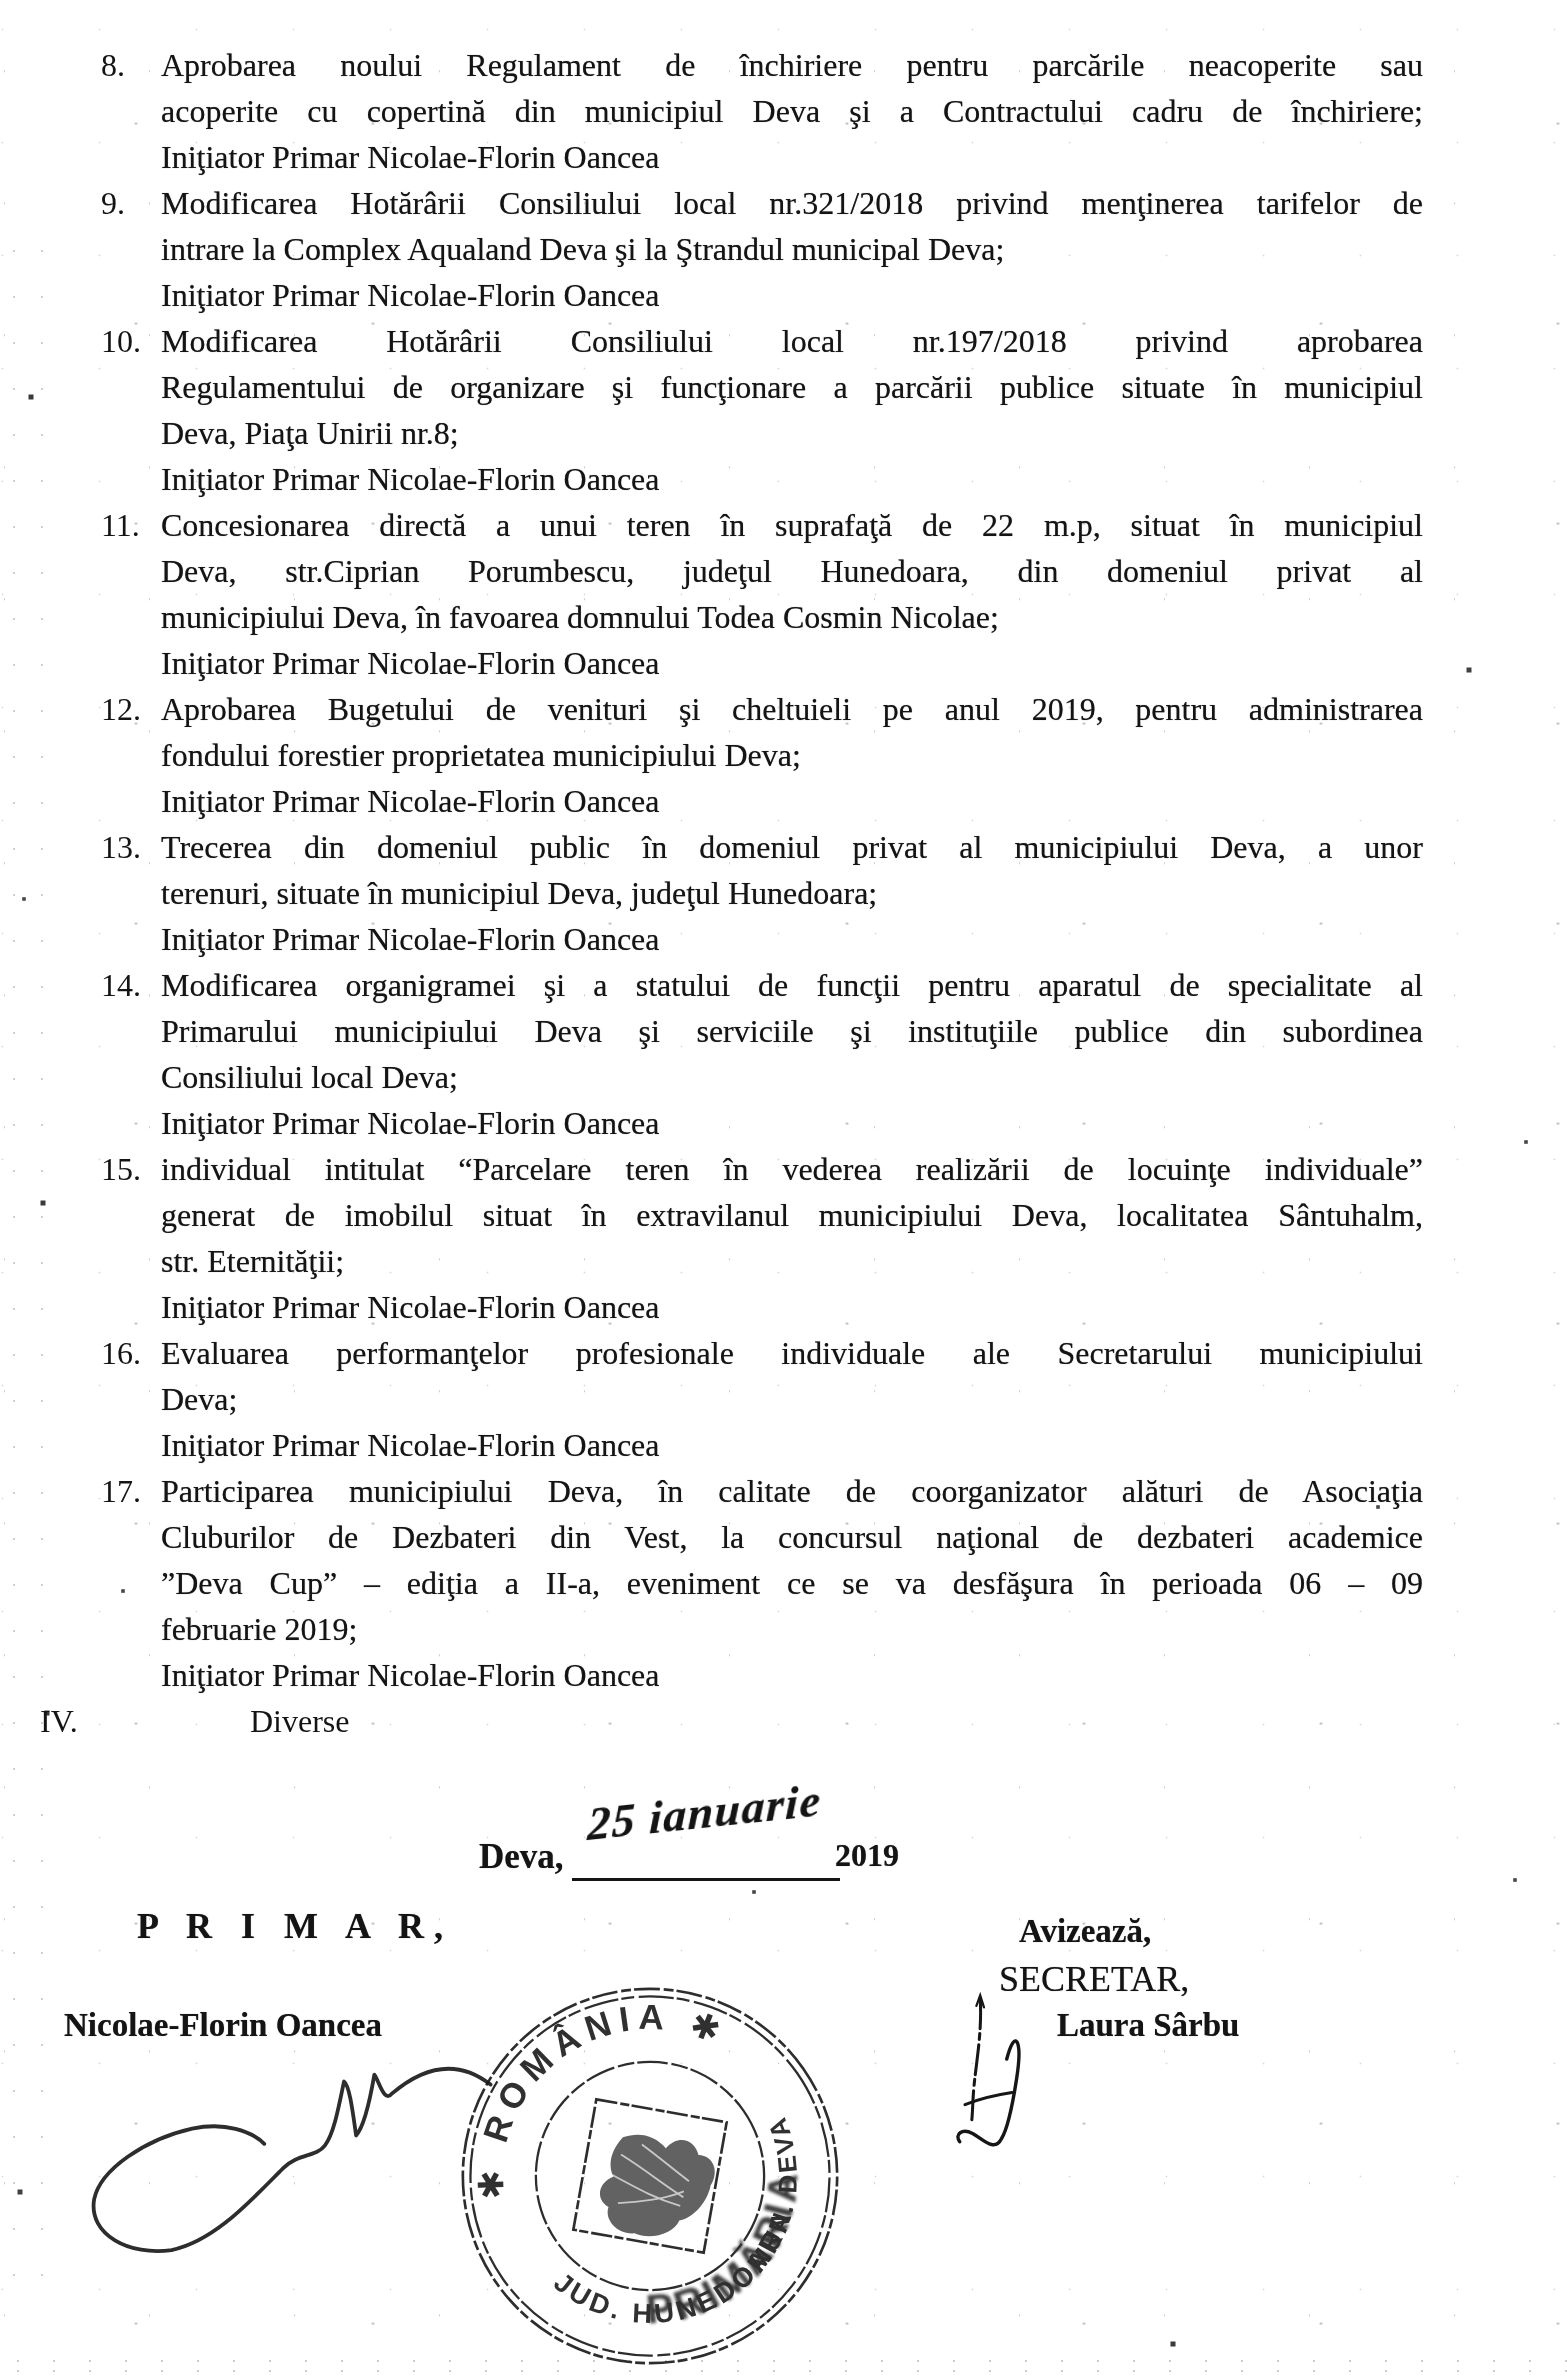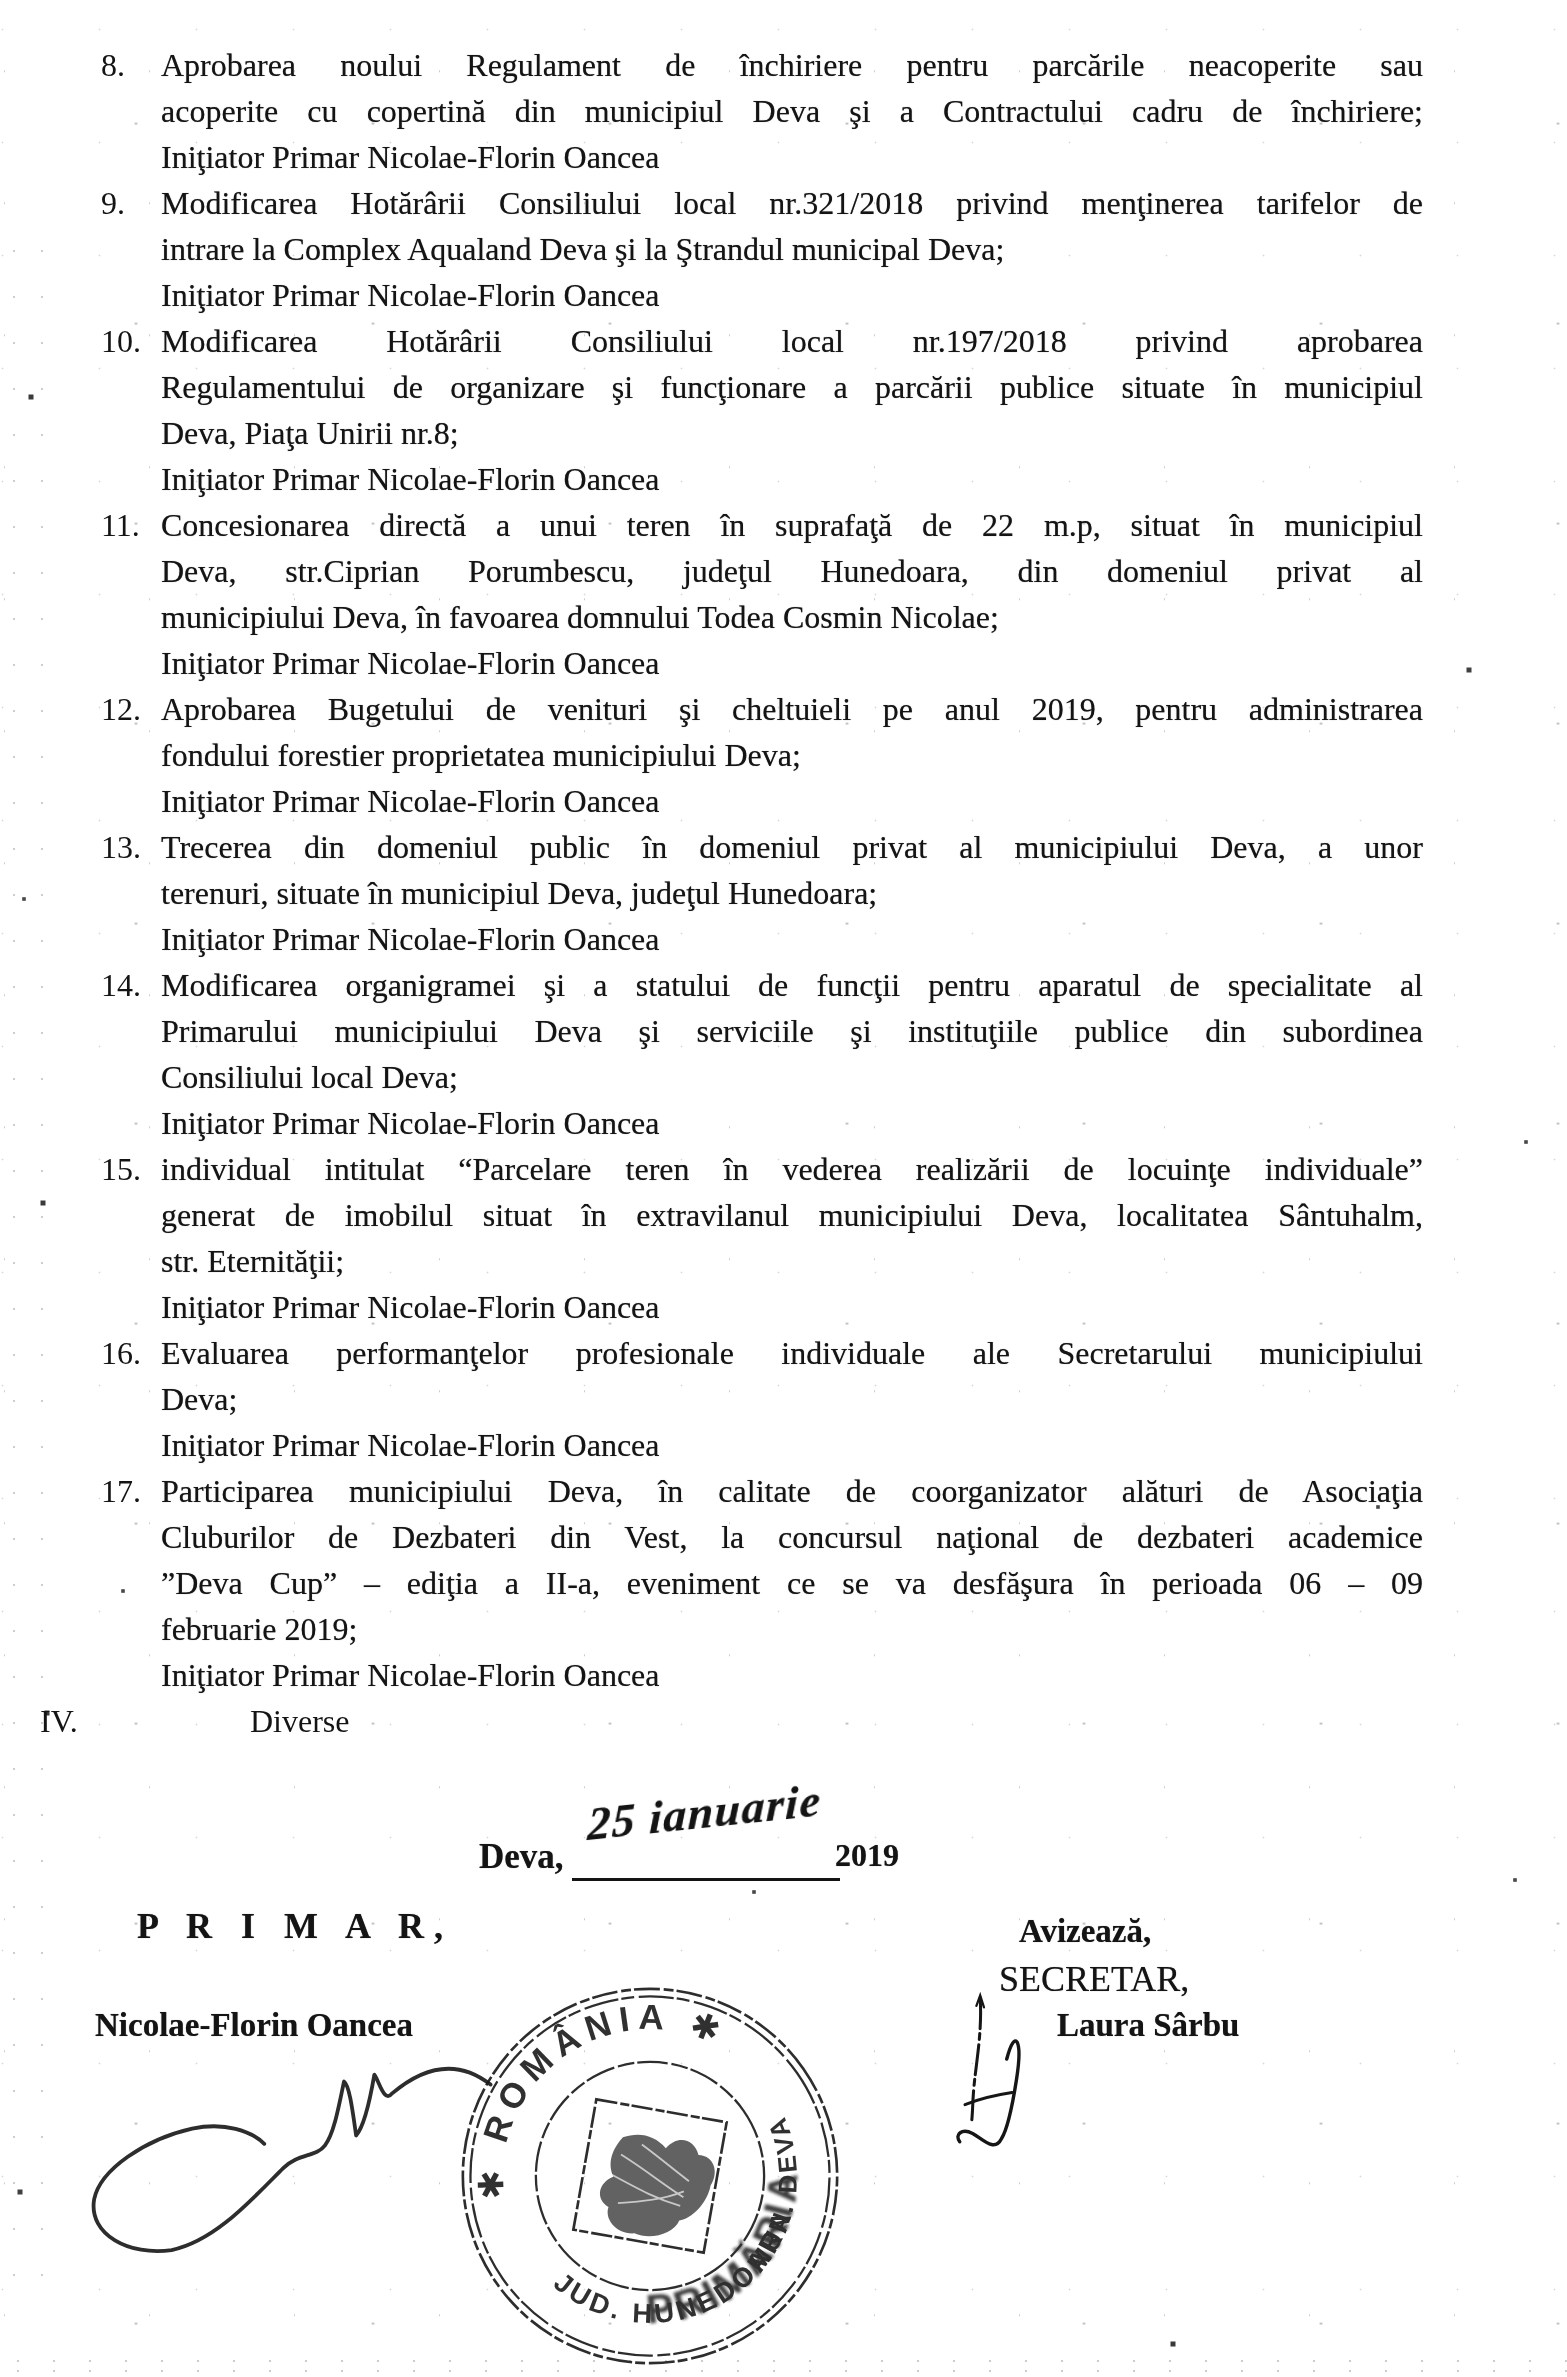--- a/index.html
+++ b/index.html
@@ -49,21 +49,21 @@
   .place{left:479px;top:1837px;font-size:35px;font-weight:bold;text-align:right;}
   .hand{
     left:587px;top:1786px;font-size:46px;font-style:italic;font-weight:bold;
     transform:rotate(-6deg) skewX(-8deg);letter-spacing:1.5px;filter:blur(0.4px);white-space:nowrap;
   }
   .date-underline{left:572px;top:1878px;width:268px;height:3px;background:#141414;}
   .year{left:835px;top:1837px;font-size:32px;font-weight:bold;}
   .primar-title{left:137px;top:1905px;font-size:36px;font-weight:bold;letter-spacing:10px;}
   .avizeaza{left:1019px;top:1913px;font-size:33px;font-weight:bold;}
   .secretar-title{left:999px;top:1958px;font-size:36px;font-weight:normal;}
-  .primar-name{left:95px;top:2007px;font-size:33px;font-weight:bold;text-align:center;}
+  .primar-name{left:64px;top:2007px;font-size:33px;font-weight:bold;text-align:center;}
   .secretar-name{left:1009px;top:2007px;font-size:33px;font-weight:bold;margin-left:48px;}
   
   .sig-left{position:absolute;left:61px;top:2039px;}
   .sig-right{position:absolute;left:921px;top:1989px;}
   .stamp{position:absolute;left:456px;top:1982px;opacity:.92;}
   .stamp text{font-family:"Liberation Sans","DejaVu Sans",sans-serif;font-weight:bold;fill:#1f1f1f;}
   .arc-top{font-size:46px;letter-spacing:10px;}
   .arc-bottom{font-size:36px;letter-spacing:5px;}
   .arc-right{font-size:34px;letter-spacing:4px;}
   .smudge{font-size:54px;letter-spacing:6px;fill:#060606;filter:blur(2.2px);opacity:.95;}

